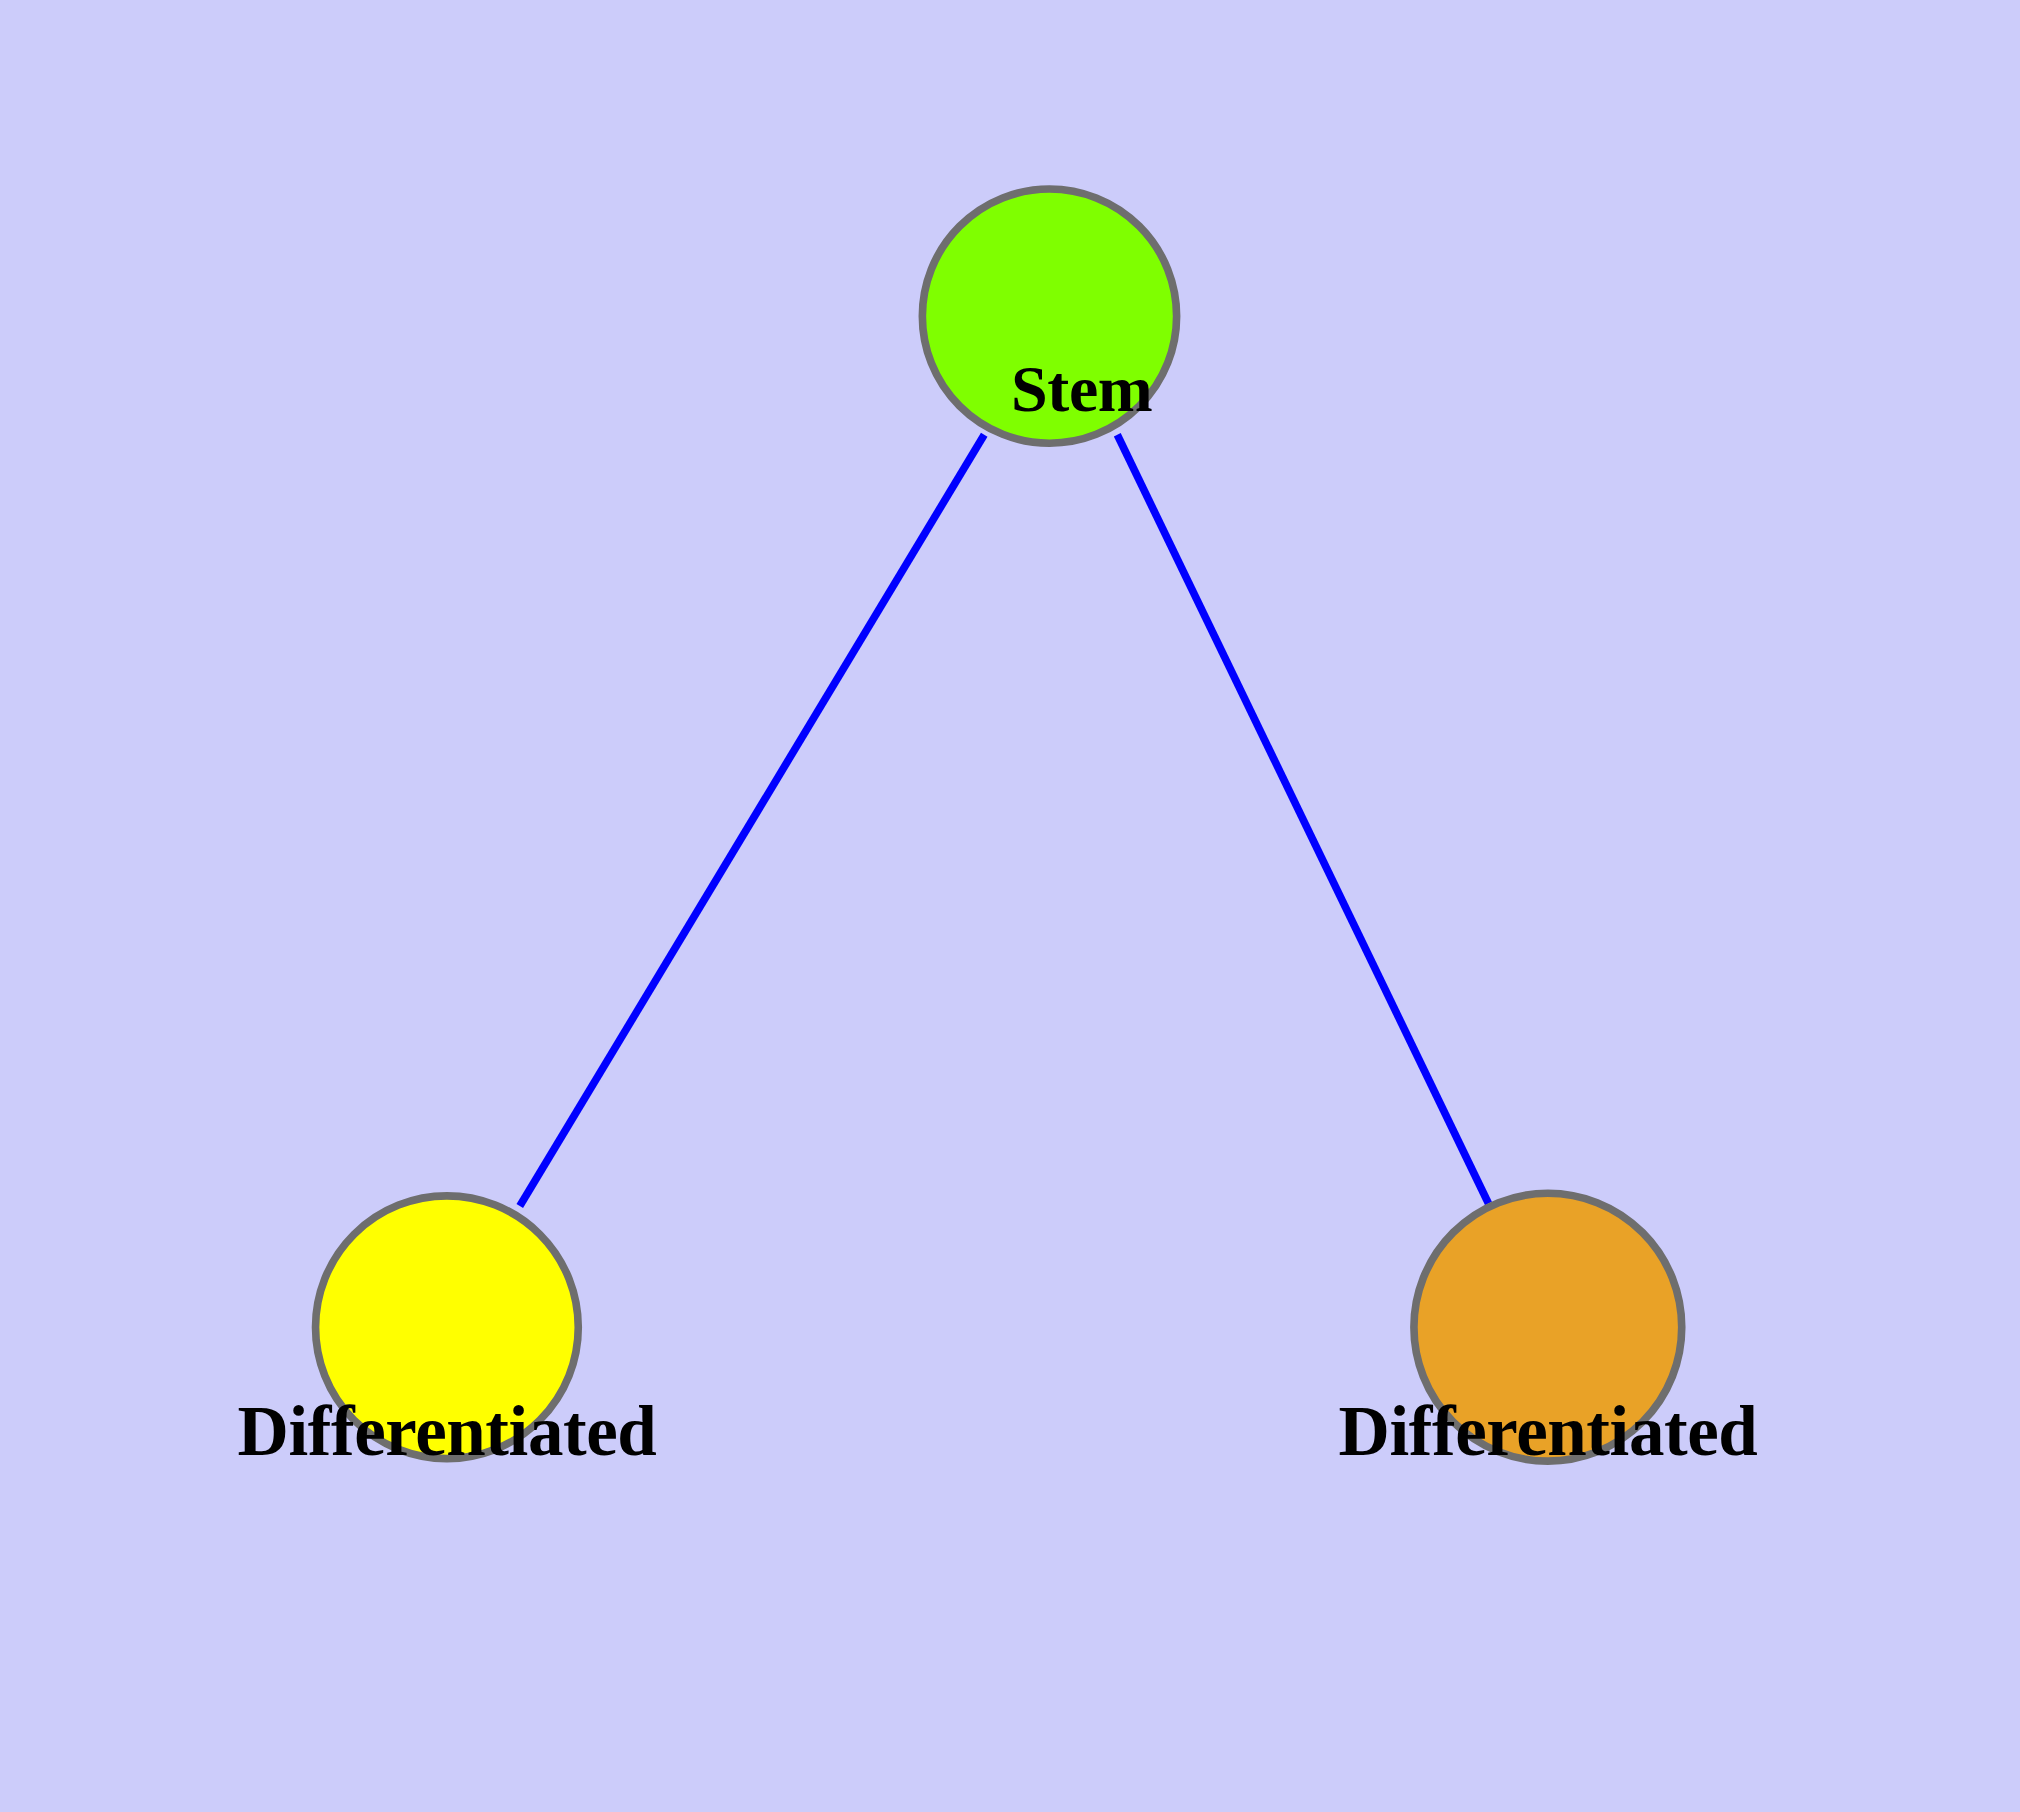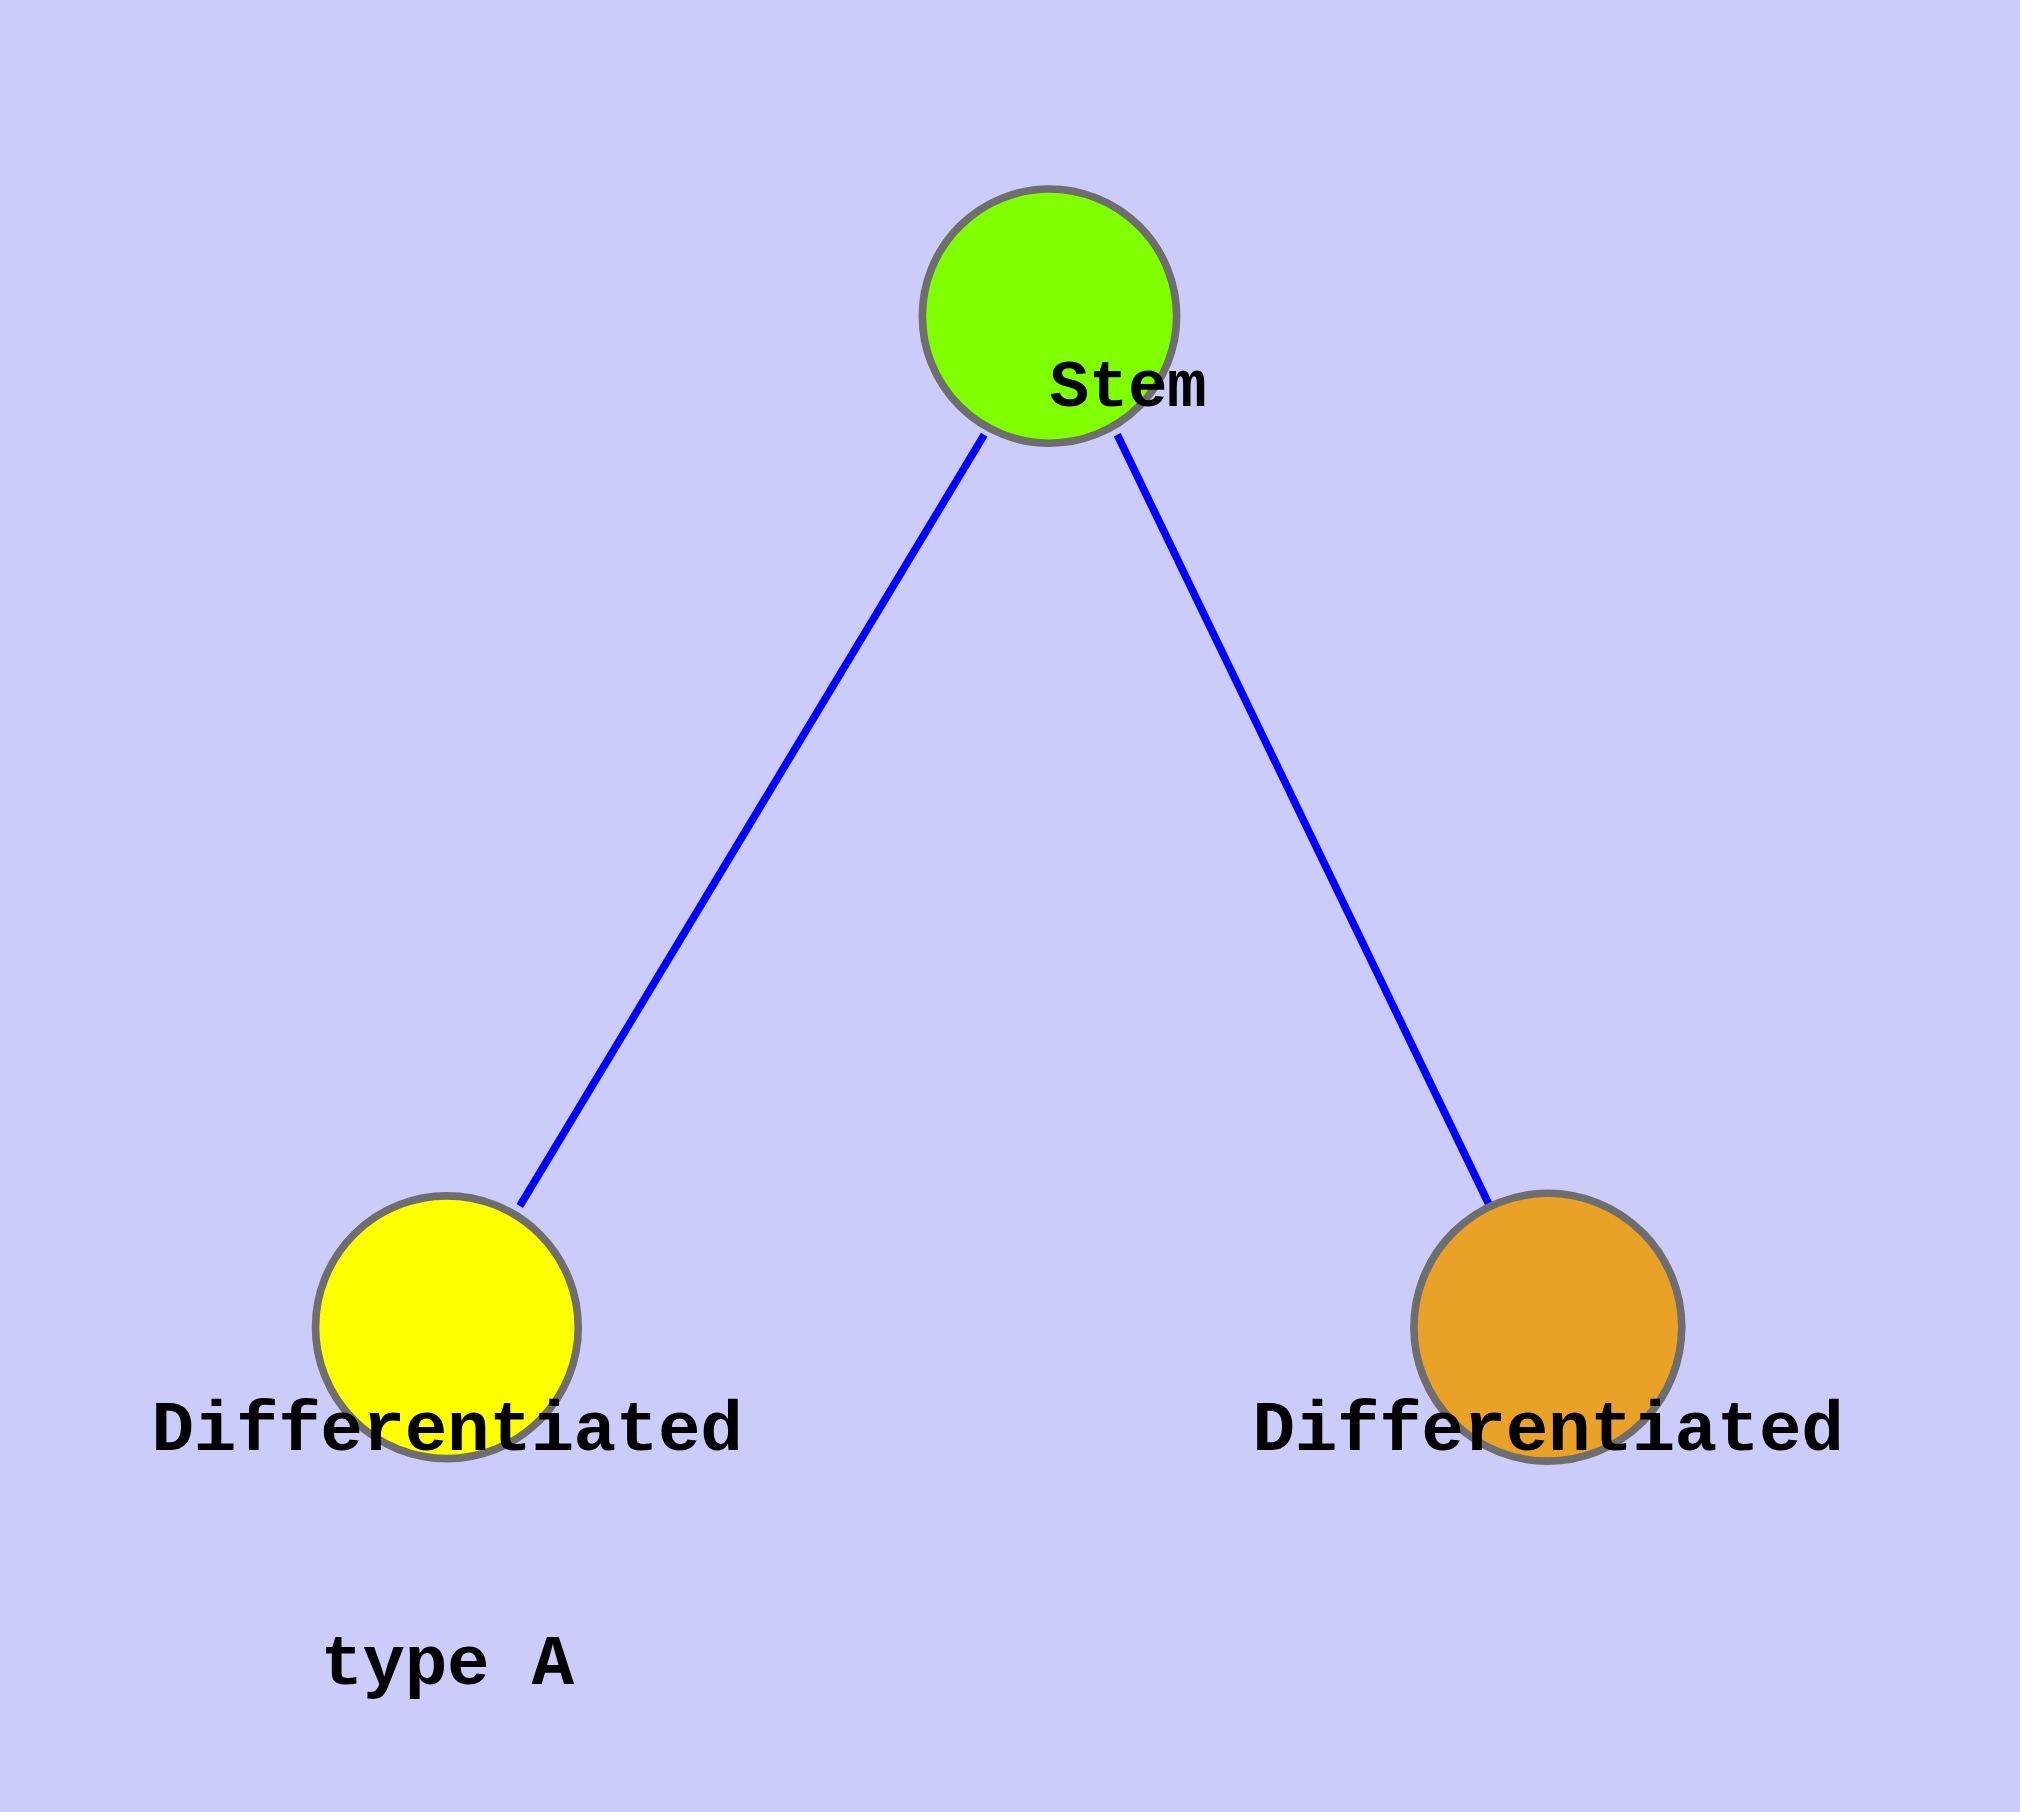--- a/index.html
+++ b/index.html
@@ -31,21 +31,21 @@
     stroke-width: 9;
   }
   .edge-line {
     stroke: #0000ff;
     stroke-width: 9;
     stroke-linecap: butt;
   }
   .node-label {
     position: absolute;
     color: #000000;
-    font-family: Liberation Mono, monospace;
+    font-family: Liberation Serif, serif;
     font-weight: bold;
     text-align: center;
     line-height: 1.10;
     white-space: pre;
     pointer-events: none;
     -webkit-font-smoothing: antialiased;
   }
   .label-stem {
     font-size: 66px;
     letter-spacing: -0.4px;
@@ -73,21 +73,20 @@
       <circle class="node-circle" cx="1826" cy="1566" r="158" fill="#e9a227" style="stroke: rgb(110, 110, 110); stroke-width: 9;"></circle>
     </g>
   </svg>
 
   <div class="node-label label-stem" style="left: 795px; top: 280px; width: 509px; color: rgb(0, 0, 0);">
     <span>Stem</span>
   </div>
 
   <div class="node-label label-child" style="left: 125px; top: 1236px; width: 644px; color: rgb(0, 0, 0);">
     <div>Differentiated</div>
-    <div>type A</div>
   </div>
 
   <div class="node-label label-child" style="left: 1226px; top: 1236px; width: 644px; color: rgb(0, 0, 0);">
     <div>Differentiated</div>
   </div>
 
 </div>
 
 
 </body></html>

